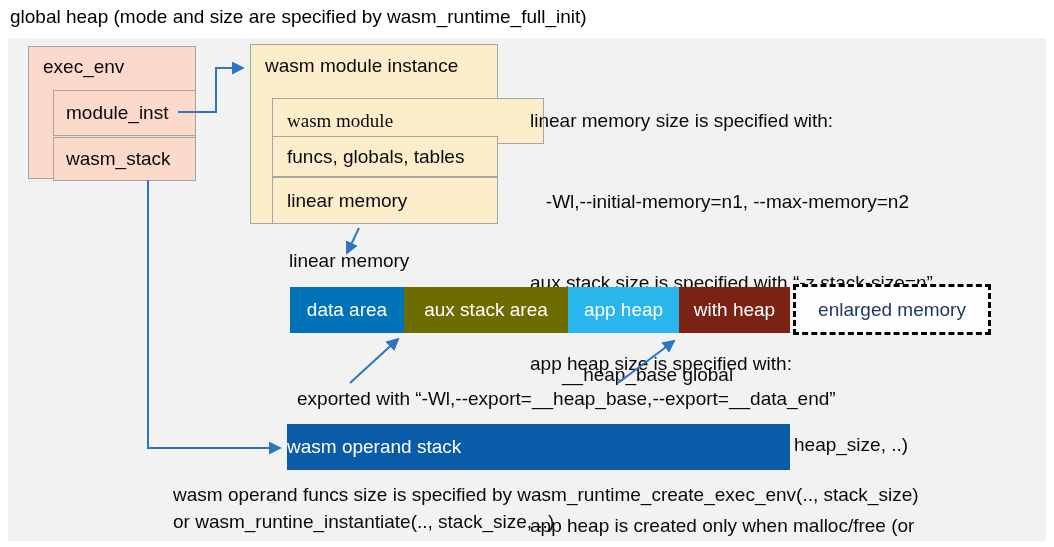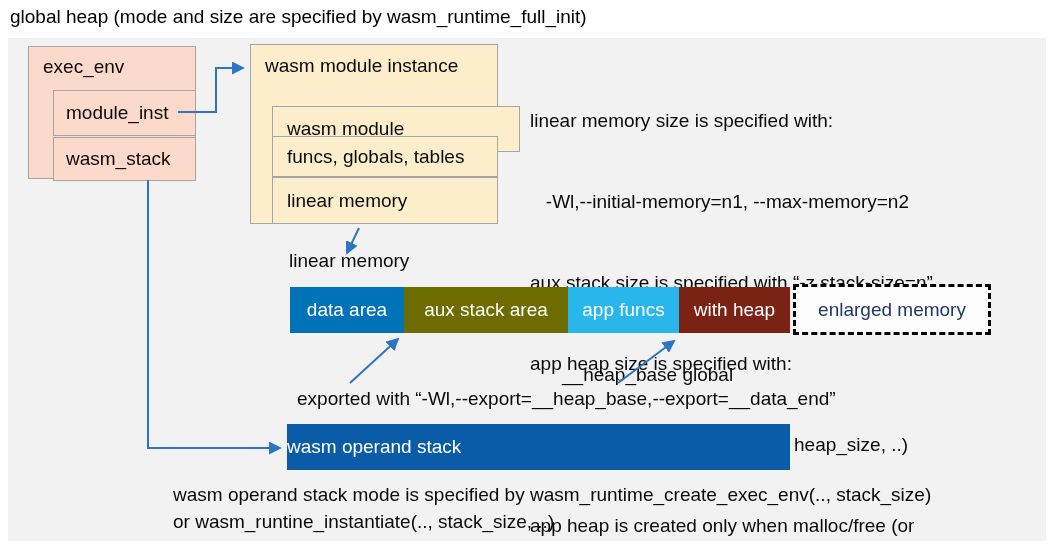--- a/index.html
+++ b/index.html
@@ -47,21 +47,21 @@
   <div class="box pink" style="left:53px;top:90px;width:143px;height:46px;">
     <span class="lbl" style="padding-left:12px;">module_inst</span>
   </div>
   <div class="box pink" style="left:53px;top:137px;width:143px;height:44px;">
     <span class="lbl" style="padding-left:12px;">wasm_stack</span>
   </div>
 
   <div class="box cream" style="left:250px;top:44px;width:248px;height:180px;align-items:flex-start;">
     <span class="lbl" style="margin-top:10px;">wasm module instance</span>
   </div>
-  <div class="box cream" style="left:272px;top:106px;width:248px;height:46px;">
+  <div class="box cream" style="left:272px;top:98px;width:272px;height:46px;font-family:Liberation Serif, serif;">
     <span class="lbl">wasm module</span>
   </div>
   <div class="box cream" style="left:272px;top:136px;width:226px;height:41px;">
     <span class="lbl">funcs, globals, tables</span>
   </div>
   <div class="box cream" style="left:272px;top:177px;width:226px;height:47px;">
     <span class="lbl">linear memory</span>
   </div>
 
   <div class="abs note-block">
@@ -76,38 +76,38 @@
 
   <div class="abs plain-label" style="left:289px;top:250px;">linear memory</div>
 
   <div class="seg seg-data">
     <span>data area</span>
   </div>
   <div class="seg seg-aux">
     <span>aux stack area</span>
   </div>
   <div class="seg seg-app">
-    <span>app funcs</span>
+    <span>app heap</span>
   </div>
   <div class="seg seg-libc">
     <span>with heap</span>
   </div>
   <div class="seg seg-enlarged">
     <span>enlarged memory</span>
   </div>
 
   <div class="abs plain-label" style="left:562px;top:364px;">__heap_base global</div>
   <div class="abs plain-label" style="left:297px;top:388px;">exported with “-Wl,--export=__heap_base,--export=__data_end”</div>
 
   <div class="abs opstack">
     <span>wasm operand stack</span>
   </div>
 
   <div class="abs" style="left:173px;top:481px;">
-    <div class="footer-line">wasm operand stack mode is specified by wasm_runtime_create_exec_env(.., stack_size)</div>
+    <div class="footer-line">wasm operand funcs size is specified by wasm_runtime_create_exec_env(.., stack_size)</div>
     <div class="footer-line">or wasm_runtine_instantiate(.., stack_size, ..)</div>
   </div>
 
   <svg class="overlay" viewBox="0 0 1054 547">
     <defs>
       <marker id="arr" viewBox="0 0 10 10" refX="8.5" refY="5" markerWidth="6.5" markerHeight="6.5" orient="auto-start-reverse">
         <path d="M0,0 L10,5 L0,10 z" fill="#2e74c4"></path>
       </marker>
     </defs>
     <polyline points="178,112 216,112 216,68 243,68" fill="none" stroke="#2e74c4" stroke-width="2" marker-end="url(#arr)"></polyline>

